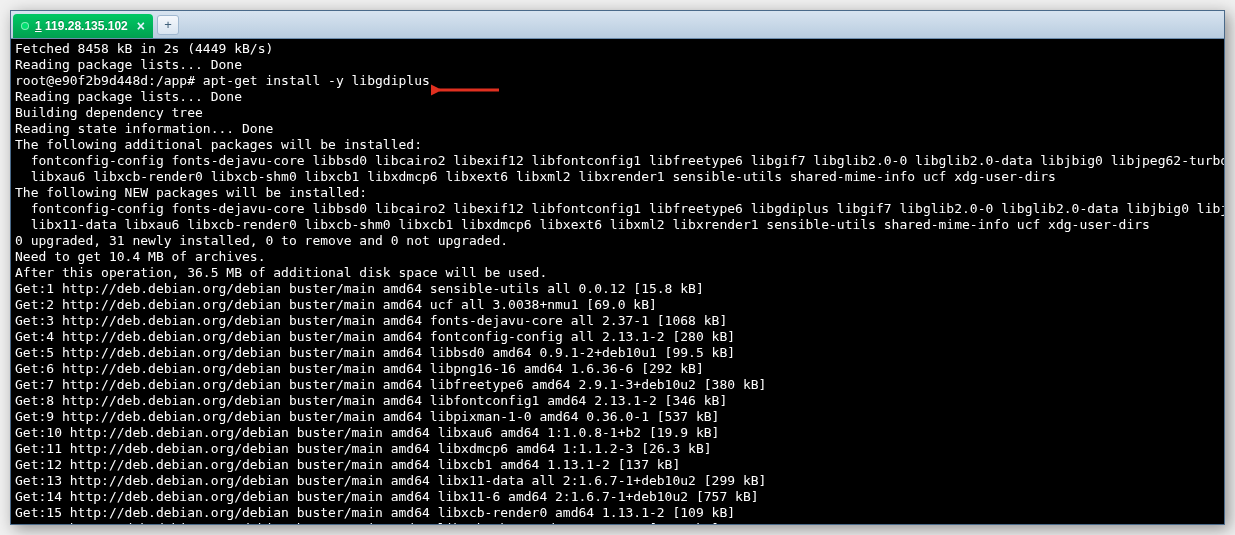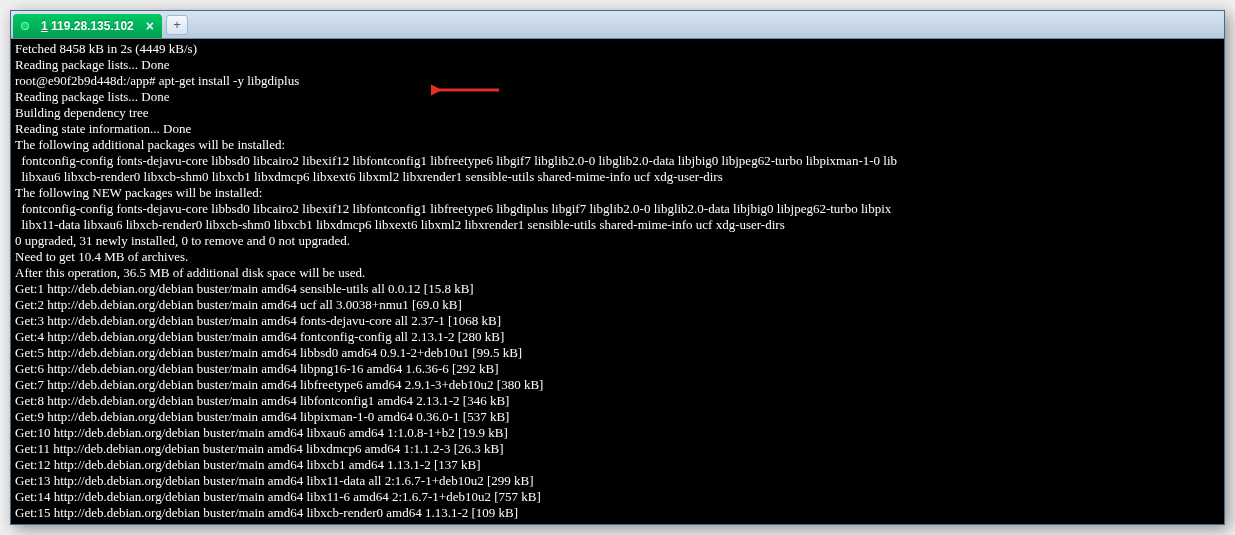--- a/index.html
+++ b/index.html
@@ -31,21 +31,21 @@
     align-items: center;
     height: 24px;
     background: linear-gradient(#00c864, #00a050);
     padding: 0 8px;
     border-top-left-radius: 4px;
     border-top-right-radius: 4px;
     margin-left: 2px;
     font-family: Arial, sans-serif;
     font-size: 12px;
     font-weight: bold;
-    gap: 12px;
+    gap: 6px;
     min-width: 140px;
   }
   .tab-indicator {
     width: 8px; height: 8px; border-radius: 50%;
     background: #00e070;
     border: 1px solid rgba(255,255,255,0.5);
     flex-shrink: 0;
   }
   .tab-label {
     color: #fff;
@@ -75,21 +75,21 @@
     position: relative;
     background: #000;
     color: #fff;
     font-size: 13px;
     line-height: 16px;
     padding: 2px 4px;
     white-space: pre;
     letter-spacing: 0;
     overflow: hidden;
   }
-  .line { white-space: pre; font-family: Liberation Serif, serif; }
+  .line { white-space: pre; }
   .arrow-annot {
     position: absolute;
     left: 420px;
     top: 71px;
     pointer-events: none;
   }
   .arrow-annot svg { display: block; }
 </style>
 </head>
 <body>

